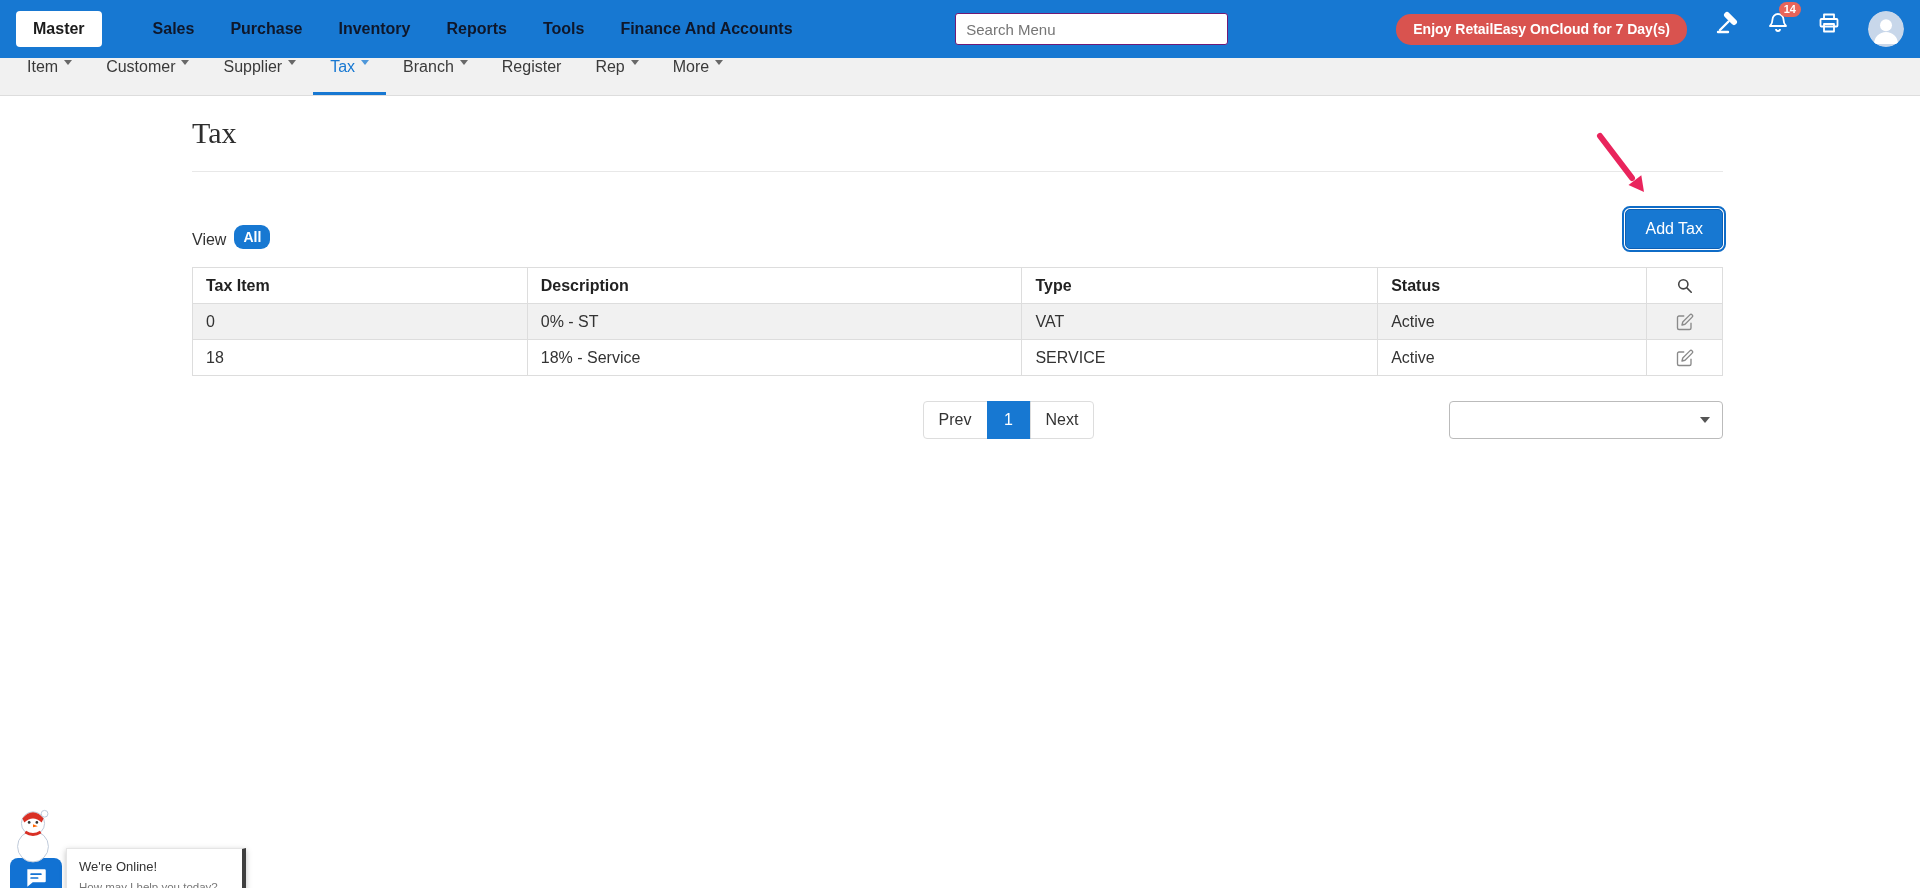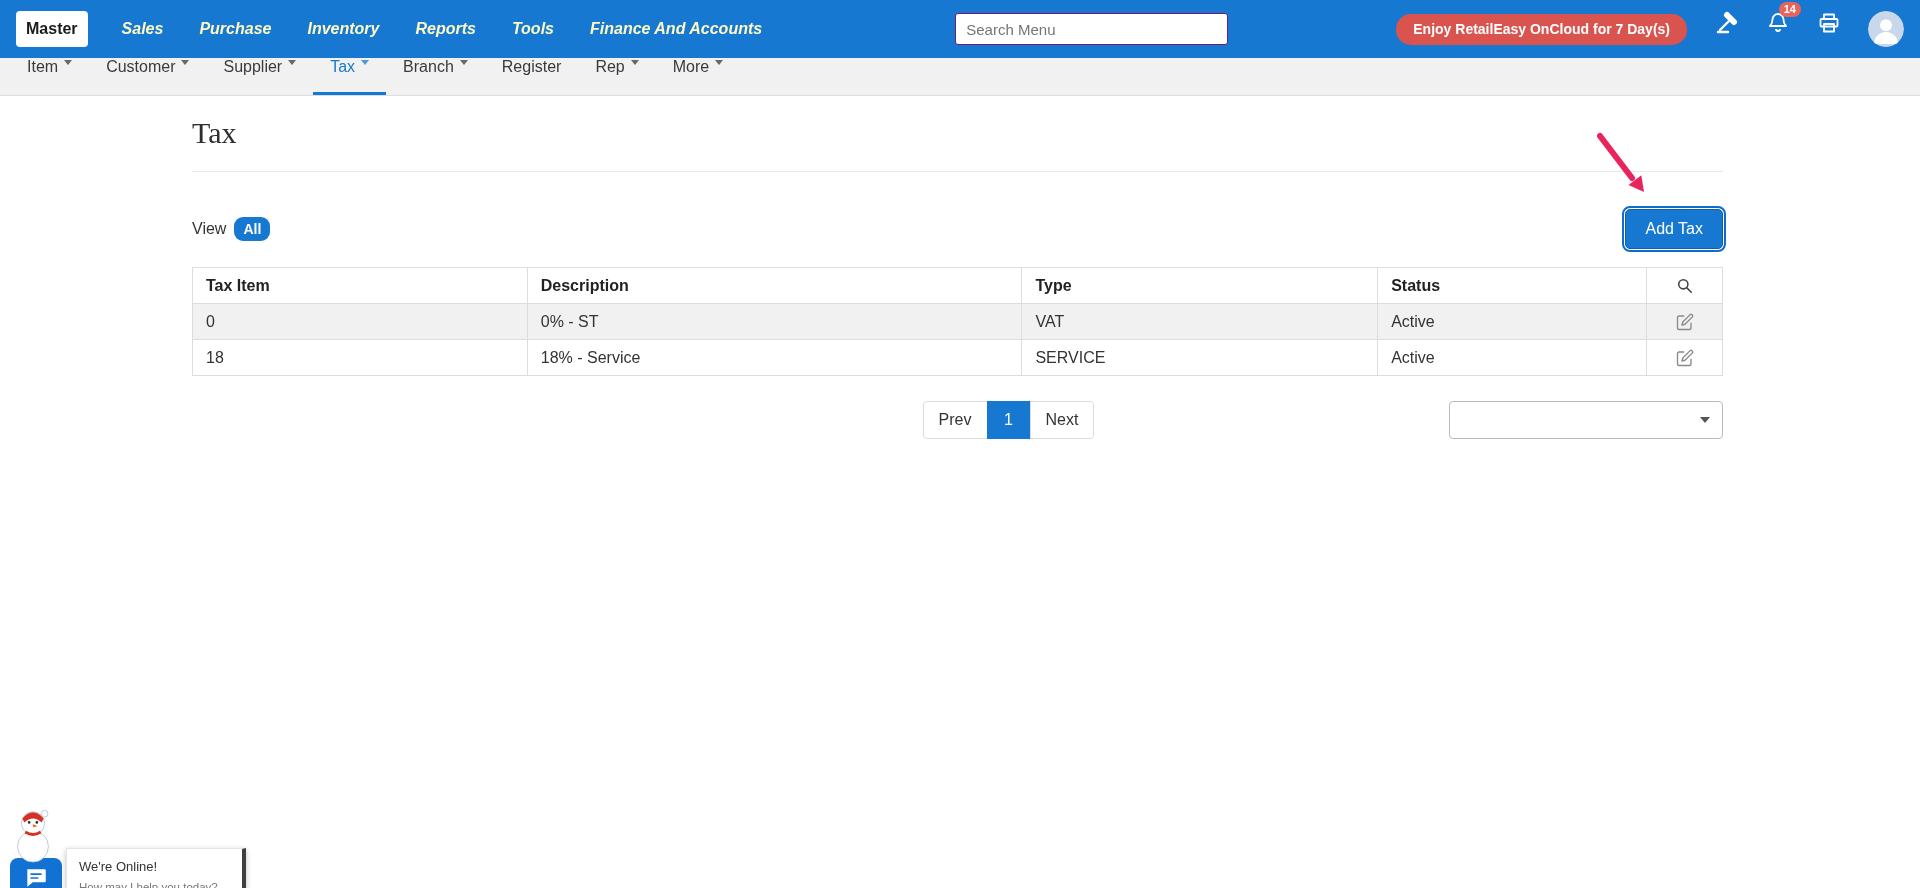--- a/index.html
+++ b/index.html
@@ -3,23 +3,23 @@
 <meta charset="utf-8">
 <style>
   * { margin:0; padding:0; box-sizing:border-box; }
   html,body { width:1920px; height:888px; overflow:hidden; background:#fff;
     font-family:"Liberation Sans","DejaVu Sans",sans-serif; color:#333; position:relative; }
   [data-interactable="true"] { cursor:pointer; }
 
   
   .topnav { height:58px; background:#1778d2; display:flex; align-items:center; padding:0 16px; }
   .brand { background:#fff; color:#1b1b1b; font-weight:bold; font-size:16px;
-    padding:9px 10px; border-radius:4px; margin-right:20px; white-space:nowrap; }
+    padding:9px 17px; border-radius:4px; margin-right:37px; white-space:nowrap; }
   .topnav-items { display:flex; align-items:center; gap:8px; }
-  .topnav-item { color:#fef9c3; font-weight:600; font-size:16px; padding:0 14px; white-space:nowrap; text-decoration:none;font-style:italic; }
+  .topnav-item { color:#0f172a; font-weight:600; font-size:16px; padding:0 14px; white-space:nowrap; text-decoration:none; }
   .search-input { margin-left:auto; width:273px; height:32px; border:1px solid #701a75; border-radius:3px;
     padding:0 10px; font-size:15px; color:#555; outline:none; background:#fff; }
   .promo { margin-left:168px; height:31px; border:none; border-radius:15px; background:#d9534f;
     color:#fff; font-weight:700; font-size:14px; padding:0 17px; white-space:nowrap; }
   .icon-group { display:flex; align-items:flex-start; gap:27px; margin-left:28px; }
   .nav-icon { position:relative; display:inline-flex; width:24px; height:24px; }
   .badge { position:absolute; top:-9px; right:-11px; background:#e8645a; color:#fff;
     font-size:11px; font-weight:700; border-radius:9px; padding:1px 5px; line-height:13px; }
   .avatar { width:36px; height:36px; border-radius:50%; overflow:hidden; display:inline-flex; }
 
@@ -30,21 +30,21 @@
   .subnav-item.active { color:#1778d2; border-bottom-color:#1778d2; }
   .caret { display:inline-block; width:0; height:0; border-left:4px solid transparent;
     border-right:4px solid transparent; border-top:5px solid currentColor; opacity:.75; margin-top:2px; }
 
   
   .content { width:1531px; margin-left:192px; }
   .page-title { font-family:"Liberation Serif","DejaVu Serif",serif; font-weight:500;
     font-size:30px; color:#2e2e2e; margin-top:20px; line-height:34px; }
   .divider { border:none; border-top:1px solid #e8e8e8; margin-top:21px; }
 
-  .toolbar { position:relative; margin-top:37px; height:40px; display:flex; align-items:center; }
+  .toolbar { position:relative; margin-top:37px; height:40px; display:flex; align-items:flex-end; }
   .view-label { font-size:16px; color:#333; margin-right:8px; }
   .view-badge { background:#1778d2; color:#fff; font-size:14px; font-weight:700;
     padding:4px 9px; border-radius:9px; }
   .add-tax { position:absolute; right:0; top:0; height:40px; padding:0 19px;
     background:#1778d2; color:#fff; font-size:16px; border:1px solid #0d5fb3; border-radius:5px;
     outline:2px solid #0f6cc7; outline-offset:1px; }
 
   table { width:1531px; border-collapse:collapse; margin-top:18px; }
   th, td { border:1px solid #ddd; font-size:16px; padding:8px 13px; text-align:left; height:36px; }
   th { font-weight:700; color:#222; background:#fff; }

